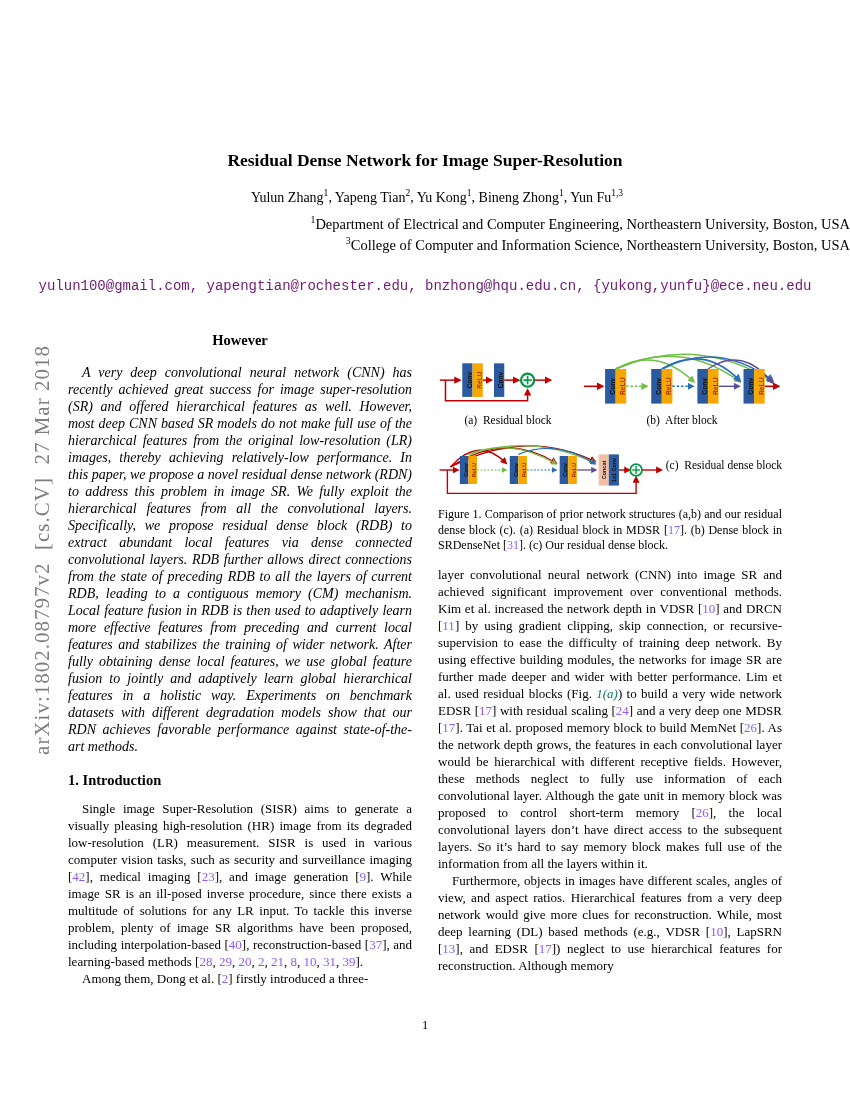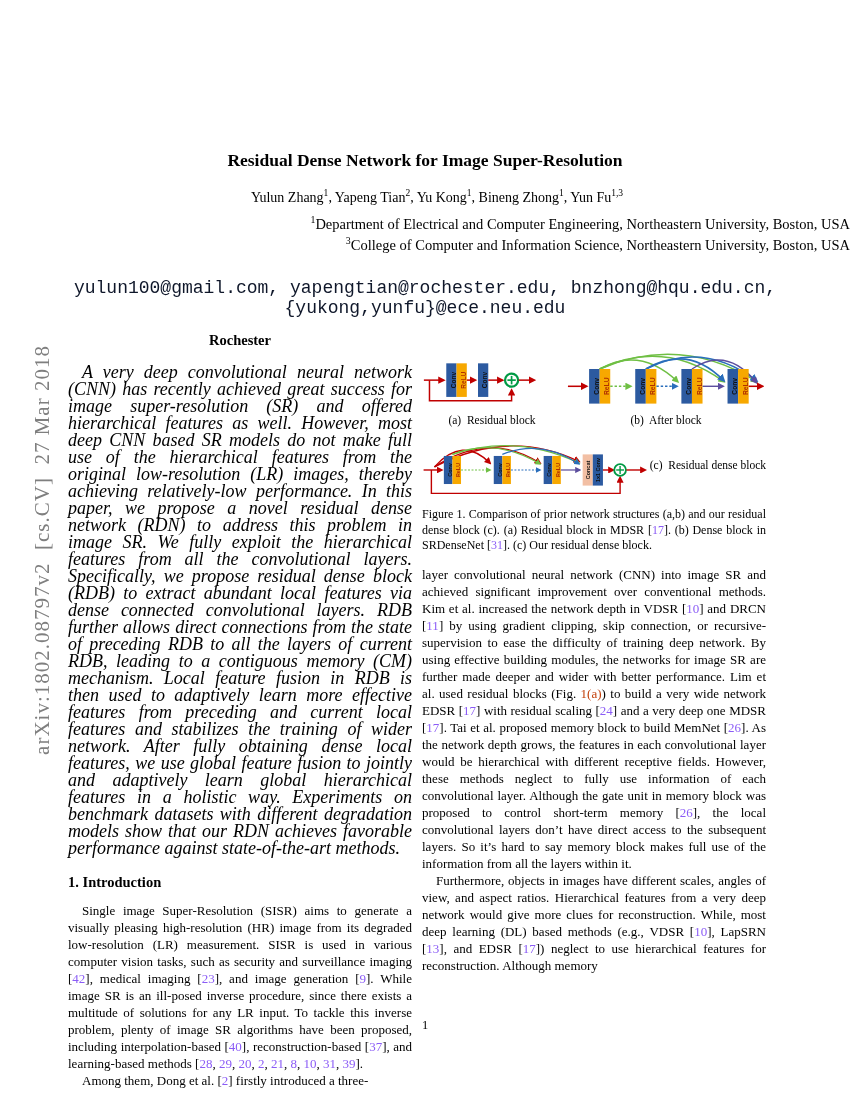--- a/index.html
+++ b/index.html
@@ -14,33 +14,33 @@
     transform:rotate(-90deg); text-align:center; line-height:40px;
     font-size:21px; letter-spacing:1px; color:#7f7f7f; white-space:pre;
   }
   
   .title { position:absolute; top:142px; left:0; width:100%; text-align:center;
            font-size:17.5px; font-weight:bold;margin-top:8px; }
   .authors { position:absolute; top:190px; left:0; width:100%; text-align:center; font-size:14px;padding-left:12px; }
   .affils { position:absolute; top:214px; left:0; width:100%; text-align:right;
             font-size:14.5px; line-height:20.5px; }
   .emails { position:absolute; top:278px; left:0; width:100%; text-align:center;
-            font-family:"Liberation Mono", monospace; font-size:18px; color:#0f172a; }
+            font-family:"Liberation Mono", monospace; font-size:14px; color:#701a75; }
   sup { font-size:68%; line-height:0; }
   
   .col-left  { position:absolute; left:68px;  top:332px; width:344px; }
-  .col-right { position:absolute; left:422px; top:344px; width:344px; }
+  .col-right { position:absolute; left:438px; top:344px; width:344px; }
   .abs-heading { text-align:center; font-size:14.5px; font-weight:bold; margin:0 0 15px 0; }
-  .abstract-text { font-style:italic; font-size:18px; line-height:17px;
+  .abstract-text { font-style:italic; font-size:14px; line-height:17px;
                    text-align:justify; text-indent:14px; margin:0; }
   .intro-heading { font-size:14.5px; font-weight:bold; margin:17px 0 11px 0; }
   .para { font-size:13px; line-height:17px; text-align:justify; margin:0; }
   .indent { text-indent:14px; }
   .cite { color:#8b5cf6; }
-  .figref { color:#c2410c; }
+  .figref { color:#0f766e;font-style:italic; }
   
   .figure-block { margin-bottom:12px; }
   .fig-row1 { display:flex; gap:4px; align-items:flex-end; }
   .fig-col { display:flex; flex-direction:column; align-items:center; }
   .fig-sub { text-align:center; font-size:11.5px; margin-top:1px; white-space:pre; }
   .fig-row2 { display:flex; flex-direction:row; align-items:center; margin-top:5px; }
   .fig-caption { font-size:12px; line-height:15.5px; text-align:justify; margin-top:9px; }
   .svg-label { font-family:"Liberation Sans", sans-serif; font-size:7px; font-weight:bold; }
   .page-num { position:absolute; top:1018px; left:0; width:100%; text-align:center; font-size:12.5px; }
 </style>
@@ -53,21 +53,21 @@
 
   <div class="title">Residual Dense Network for Image Super-Resolution</div>
   <div class="authors">Yulun Zhang<sup>1</sup>, Yapeng Tian<sup>2</sup>, Yu Kong<sup>1</sup>, Bineng Zhong<sup>1</sup>, Yun Fu<sup>1,3</sup></div>
   <div class="affils">
     <div><sup>1</sup>Department of Electrical and Computer Engineering, Northeastern University, Boston, USA</div>
     <div><sup>3</sup>College of Computer and Information Science, Northeastern University, Boston, USA</div>
   </div>
   <div class="emails">yulun100@gmail.com, yapengtian@rochester.edu, bnzhong@hqu.edu.cn, {yukong,yunfu}@ece.neu.edu</div>
 
   <div class="col-left">
-    <div class="abs-heading">Rochester</div>
+    <div class="abs-heading">However</div>
     <p class="abstract-text">A very deep convolutional neural network (CNN) has recently achieved great success for image super-resolution (SR) and offered hierarchical features as well. However, most deep CNN based SR models do not make full use of the hierarchical features from the original low-resolution (LR) images, thereby achieving relatively-low performance. In this paper, we propose a novel residual dense network (RDN) to address this problem in image SR. We fully exploit the hierarchical features from all the convolutional layers. Specifically, we propose residual dense block (RDB) to extract abundant local features via dense connected convolutional layers. RDB further allows direct connections from the state of preceding RDB to all the layers of current RDB, leading to a contiguous memory (CM) mechanism. Local feature fusion in RDB is then used to adaptively learn more effective features from preceding and current local features and stabilizes the training of wider network. After fully obtaining dense local features, we use global feature fusion to jointly and adaptively learn global hierarchical features in a holistic way. Experiments on benchmark datasets with different degradation models show that our RDN achieves favorable performance against state-of-the-art methods.</p>
     <div class="intro-heading">1. Introduction</div>
     <p class="para indent">Single image Super-Resolution (SISR) aims to generate a visually pleasing high-resolution (HR) image from its degraded low-resolution (LR) measurement. SISR is used in various computer vision tasks, such as security and surveillance imaging [<span class="cite">42</span>], medical imaging [<span class="cite">23</span>], and image generation [<span class="cite">9</span>]. While image SR is an ill-posed inverse procedure, since there exists a multitude of solutions for any LR input. To tackle this inverse problem, plenty of image SR algorithms have been proposed, including interpolation-based [<span class="cite">40</span>], reconstruction-based [<span class="cite">37</span>], and learning-based methods [<span class="cite">28</span>, <span class="cite">29</span>, <span class="cite">20</span>, <span class="cite">2</span>, <span class="cite">21</span>, <span class="cite">8</span>, <span class="cite">10</span>, <span class="cite">31</span>, <span class="cite">39</span>].</p>
     <p class="para indent">Among them, Dong et al. [<span class="cite">2</span>] firstly introduced a three-</p>
   </div>
 
   <div class="col-right">
 
     <div class="figure-block">
       <div class="fig-row1">

